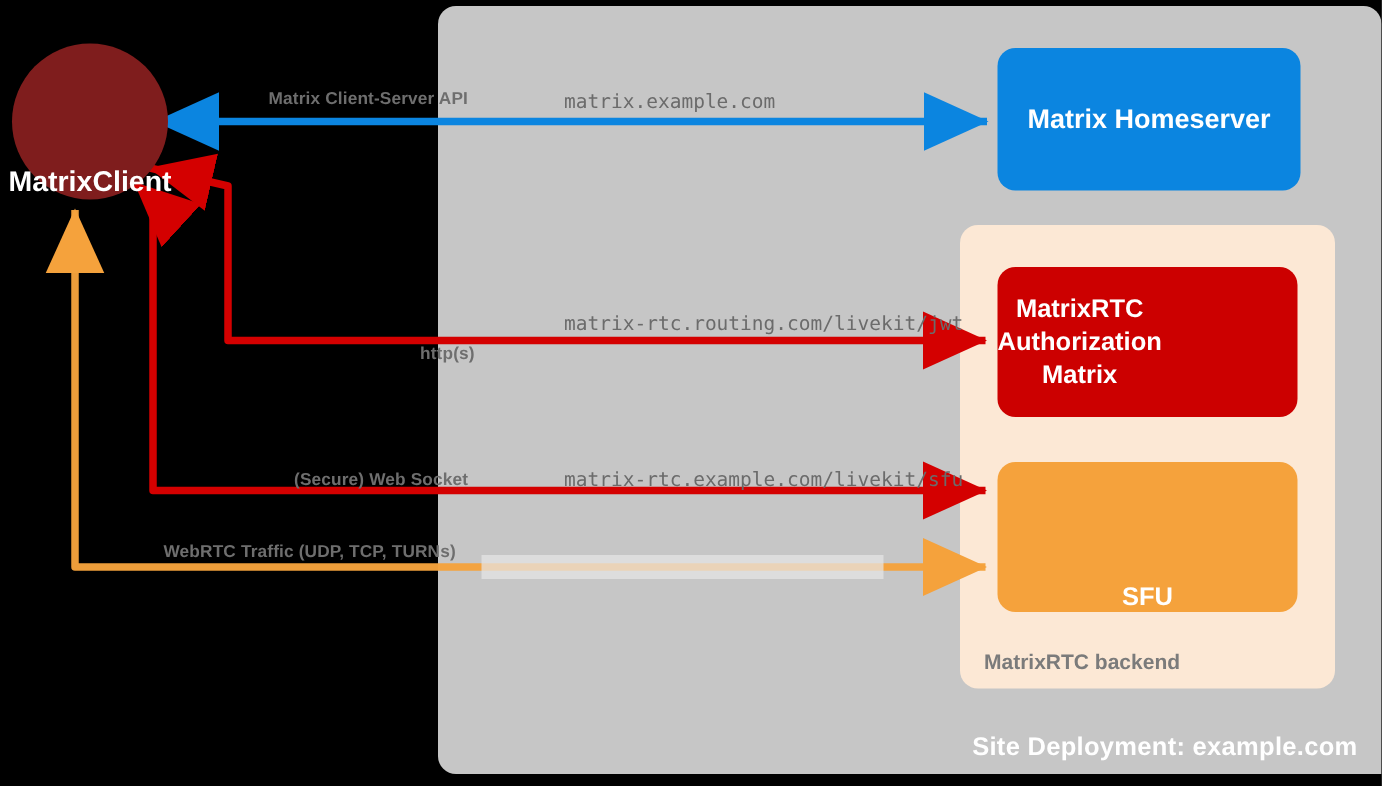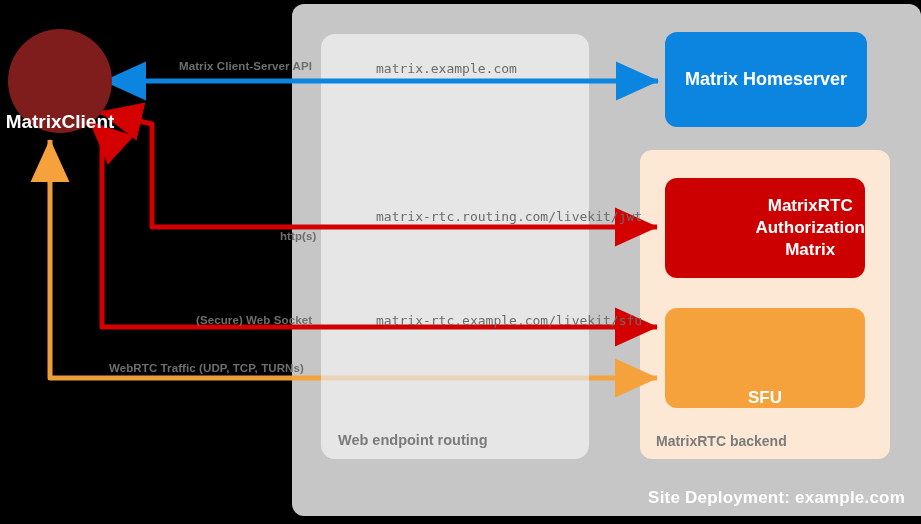--- a/index.html
+++ b/index.html
@@ -29,21 +29,21 @@
   #client-node{left:8px;top:29px;width:104px;height:104px;border-radius:50%;
       background:#7f1d1d;display:flex;flex-direction:row;align-items:flex-end;
       justify-content:center;color:#fff;font-weight:bold;font-size:19px;
       line-height:1.16;text-align:center;}
 
   #homeserver-node{left:665px;top:32px;width:202px;height:95px;border-radius:12px;
       background:#0b85e0;display:flex;align-items:center;justify-content:center;
       color:#fff;font-weight:bold;font-size:18px;text-align:left;}
 
   #auth-node{left:665px;top:178px;width:200px;height:100px;border-radius:12px;
-      background:#cc0000;display:flex;align-items:center;justify-content:flex-end;
+      background:#cc0000;display:flex;align-items:center;justify-content:flex-start;
       color:#fff;font-weight:bold;font-size:17px;line-height:1.28;text-align:center;}
 
   #sfu-node{left:665px;top:308px;width:200px;height:100px;border-radius:12px;
       background:#f5a23c;display:flex;align-items:flex-end;justify-content:center;
       color:#fff;font-weight:bold;font-size:17px;text-align:center;}
 
   
   #edges{left:0;top:0;width:921px;height:524px;}
   #edges-over{left:0;top:0;width:921px;height:524px;pointer-events:none;}
 
@@ -64,23 +64,20 @@
 </style>
 </head>
 <body>
 
 <div id="stage">
 
   <div class="abs" id="site-container">
     <div id="site-title">Site Deployment: example.com</div>
   </div>
 
-  <div class="abs" id="routing-box">
-    <div id="routing-label">Web endpoint routing</div>
-  </div>
 
   <div class="abs" id="backend-box">
     <div id="backend-label">MatrixRTC backend</div>
   </div>
 
   <svg class="abs" id="edges" viewBox="0 0 921 524">
     <defs>
       <marker id="ah-blue" markerWidth="9" markerHeight="9" refX="8.4" refY="4.5" orient="auto" markerUnits="strokeWidth">
         <path d="M0,0.6 L8.6,4.5 L0,8.4 Z" fill="#0b85e0"></path>
       </marker>

